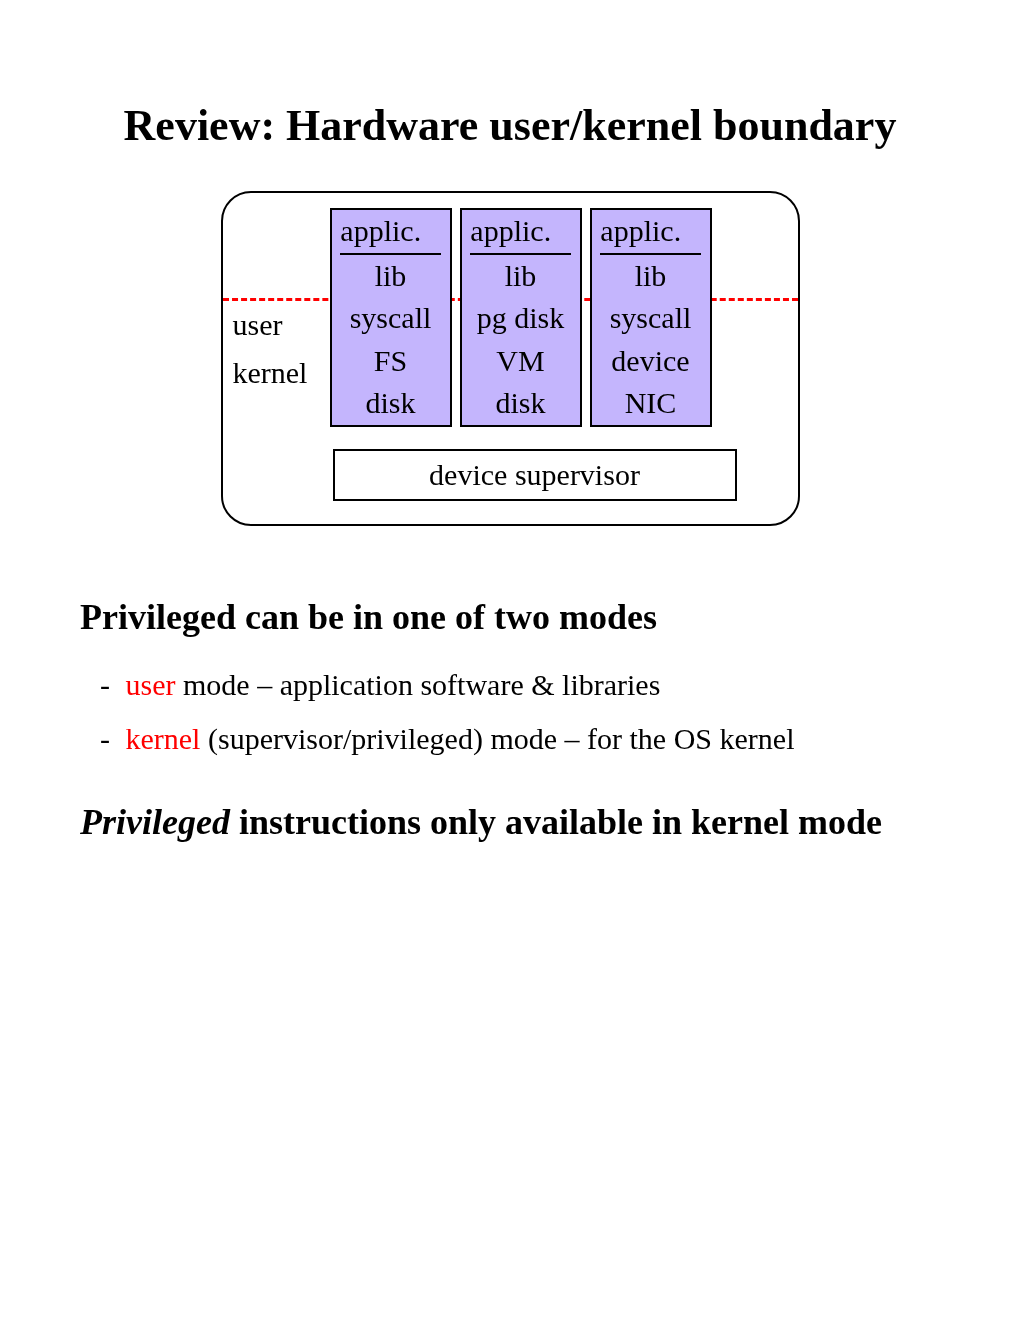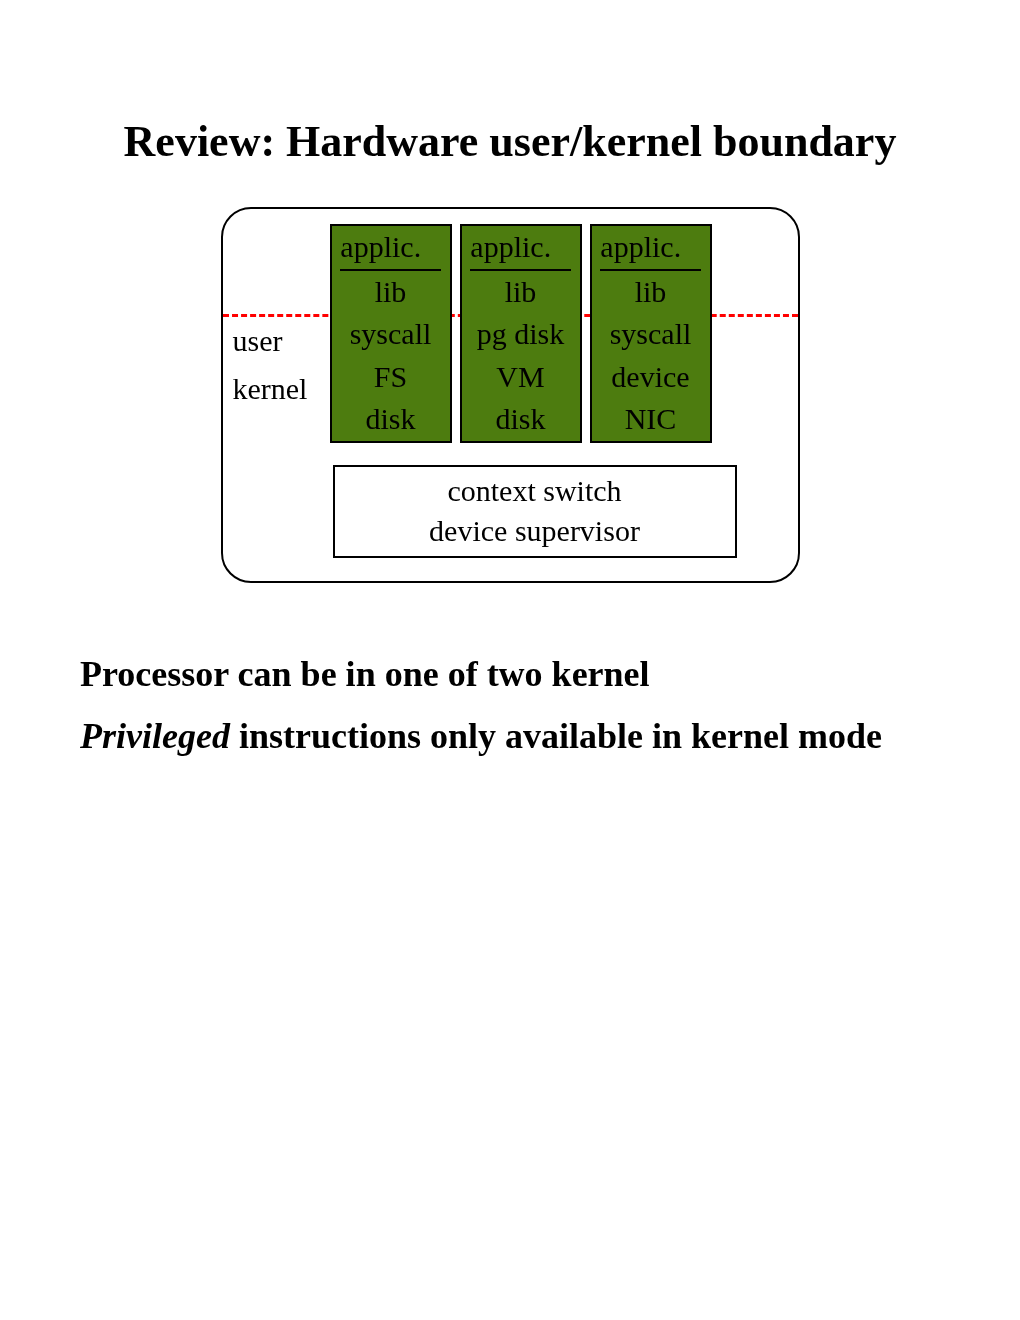--- a/index.html
+++ b/index.html
@@ -11,21 +11,21 @@
       background: white;
       color: black;
     }
     .container {
       padding: 40px 80px;
     }
     .title {
       font-size: 44px;
       font-weight: bold;
       text-align: center;
-      margin: 76px 0 40px 0;
+      margin: 60px 0 40px 0;
     }
     .diagram-outer {
       border: 2.5px solid black;
       border-radius: 30px;
       width: 540px;
       margin: 0 auto;
       padding: 15px 25px 15px 10px;
       position: relative;
     }
     .stacks-row {
@@ -50,21 +50,21 @@
       margin-top: 6px;
     }
     .stack {
       border: 2px solid black;
       width: 118px;
       display: flex;
       flex-direction: column;
       align-items: center;
       margin: 0 4px;
       font-size: 30px;
-      background: #4d7c0f;
+      background: #c4b5fd;
       position: relative;
       z-index: 2;
     }
     .stack div {
       padding: 1px 0;
       line-height: 1.35;
     }
     .applic-underline {
       border-bottom: 2.5px solid black;
       width: 85%;
@@ -100,21 +100,21 @@
     .bullets .dash {
       display: inline-block;
       width: 18px;
     }
     .red {
       color: #ff0000;
     }
     .subheading2 {
       font-size: 36px;
       font-weight: bold;
-      margin-top: 19px;
+      margin-top: 35px;
     }
     .italic {
       font-style: italic;
     }
   </style>
 </head>
 <body>
 
 <div class="container">
   <div class="title">Review: Hardware user/kernel boundary</div>
@@ -146,24 +146,27 @@
       <div class="stack">
         <div class="applic-underline">applic.</div>
         <div>lib</div>
         <div>syscall</div>
         <div>device</div>
         <div>NIC</div>
       </div>
     </div>
 
     <div class="bottom-box">
-      <div>context switch</div>
       <div>device supervisor</div>
     </div>
   </div>
 
-  <div class="subheading1">Processor can be in one of two kernel</div>
+  <div class="subheading1">Privileged can be in one of two modes</div>
 
+  <div class="bullets">
+    <div><span class="dash">-</span> <span class="red">user</span><span> mode – application software &amp; libraries</span></div>
+    <div><span class="dash">-</span> <span class="red">kernel</span><span> (supervisor/privileged) mode – for the OS kernel</span></div>
+  </div>
 
   <div class="subheading2">
     <span class="italic">Privileged</span><span> instructions only available in kernel mode</span>
   </div>
 </div>
 
 </body></html>

